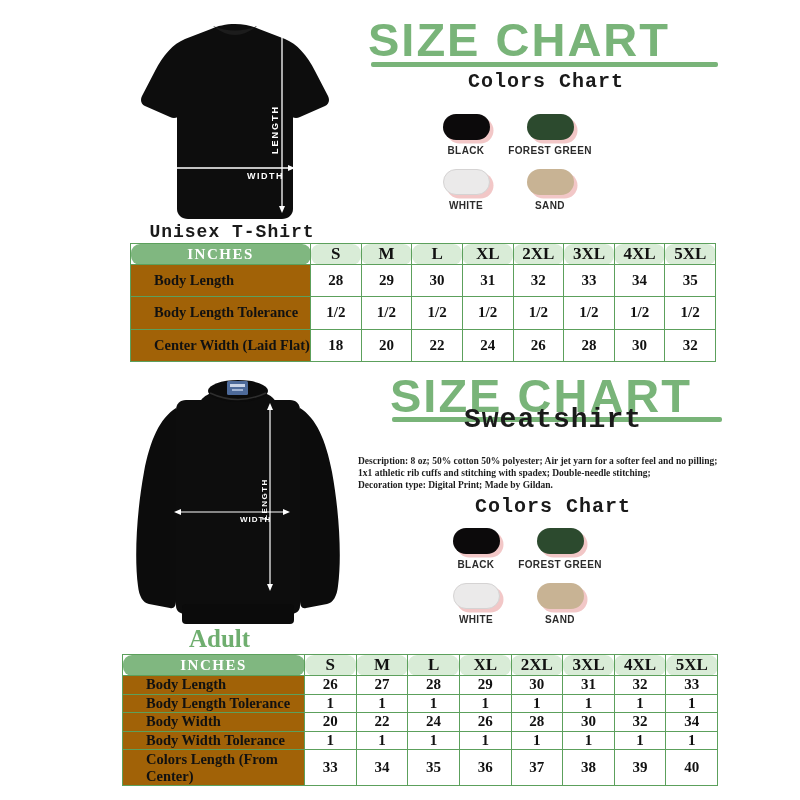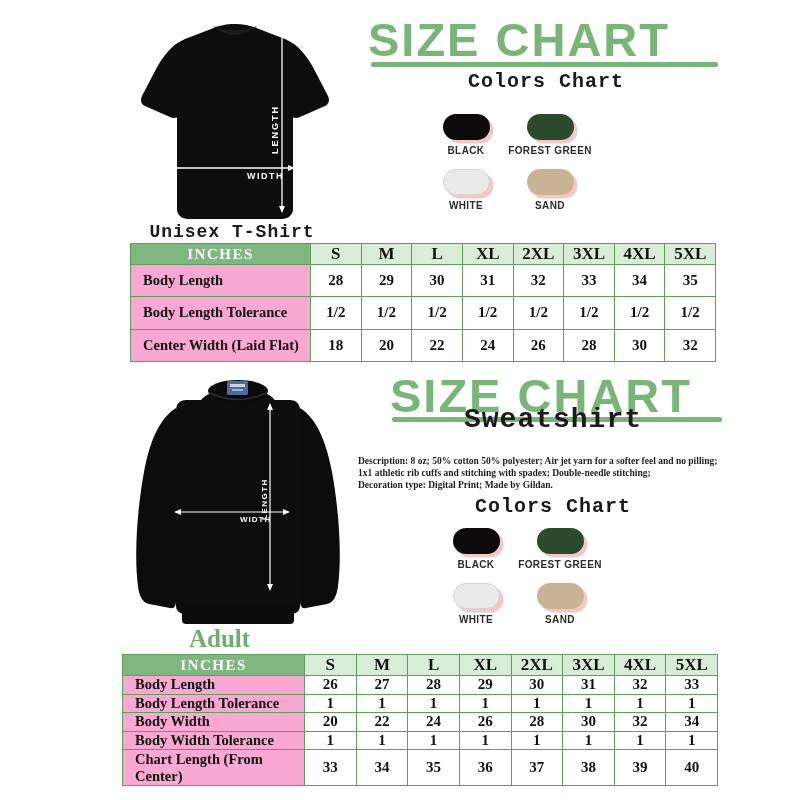--- a/index.html
+++ b/index.html
@@ -30,25 +30,25 @@
                box-shadow:3.5px 3.5px 0 0 #f2c7c7;}
   .swatch-pill.bordered{border:1px solid #d5d3d3;box-sizing:border-box;}
   .swatch-label{margin-top:5px;font-size:10px;font-weight:bold;color:#2b2b2b;
                 letter-spacing:.4px;white-space:nowrap;}
 
   
   .size-table-wrap table{width:100%;height:100%;border-collapse:collapse;table-layout:fixed;
       font-family:"Liberation Serif",serif;font-weight:bold;}
   .size-table-wrap th,.size-table-wrap td{border:1.5px solid #5ca05c;text-align:center;
       padding:0;color:#111;}
-  .size-table-wrap thead th{background:#d9ecd7;font-size:17px;}
+  .size-table-wrap thead th{background:#d9ecd7;font-size:17px;border-radius:9px;}
   .size-table-wrap thead th:first-child{background:#80b780;color:#ffffff;font-size:15px;
       letter-spacing:1.5px;}
   .size-table-wrap tbody td{background:#ffffff;font-size:15px;}
-  .size-table-wrap tbody td.rowlabel{background:#f9a8d4;text-align:left;padding-left:12px;
+  .size-table-wrap tbody td.rowlabel{background:#a16207;text-align:left;padding-left:23px;
       font-size:14.5px;}
 </style>
 </head>
 <body>
 
 <div id="canvas">
 
   <svg class="abs" style="left:135px;top:12px;" width="200" height="218" viewBox="0 0 200 218">
     <path fill="#0d0d0d" d="M100,12 C91,12 82,14 76,17 L50,27 C38,32 28,43 20,59 L7,84 C5,88 6,92 10,94
          L35,105 C39,107 43,106 46,102 L42,78 L42,197 C42,203 47,207 53,207
@@ -292,21 +292,21 @@
             <td>1</td>
             <td>1</td>
             <td>1</td>
             <td>1</td>
             <td>1</td>
             <td>1</td>
             <td>1</td>
             <td>1</td>
           </tr>
           <tr>
-            <td class="rowlabel">Chart Length (From Center)</td>
+            <td class="rowlabel">Colors Length (From Center)</td>
             <td>33</td>
             <td>34</td>
             <td>35</td>
             <td>36</td>
             <td>37</td>
             <td>38</td>
             <td>39</td>
             <td>40</td>
           </tr>
         </tbody>

